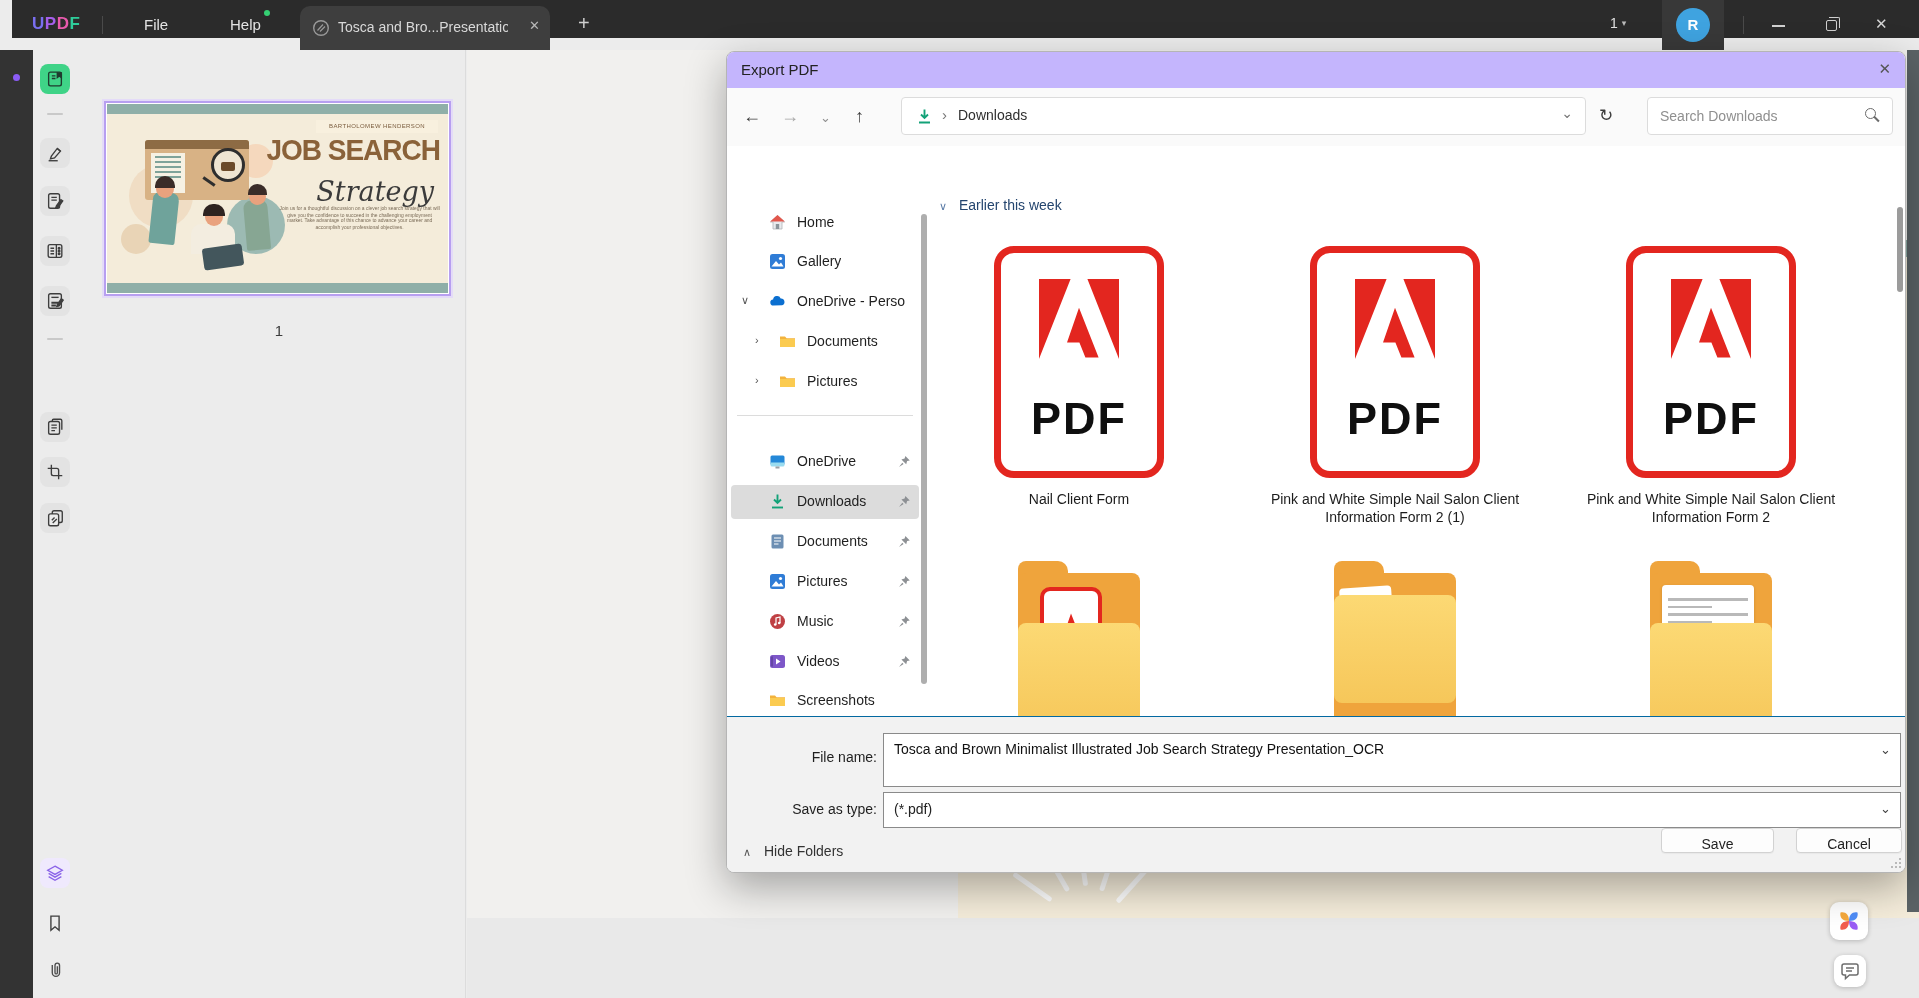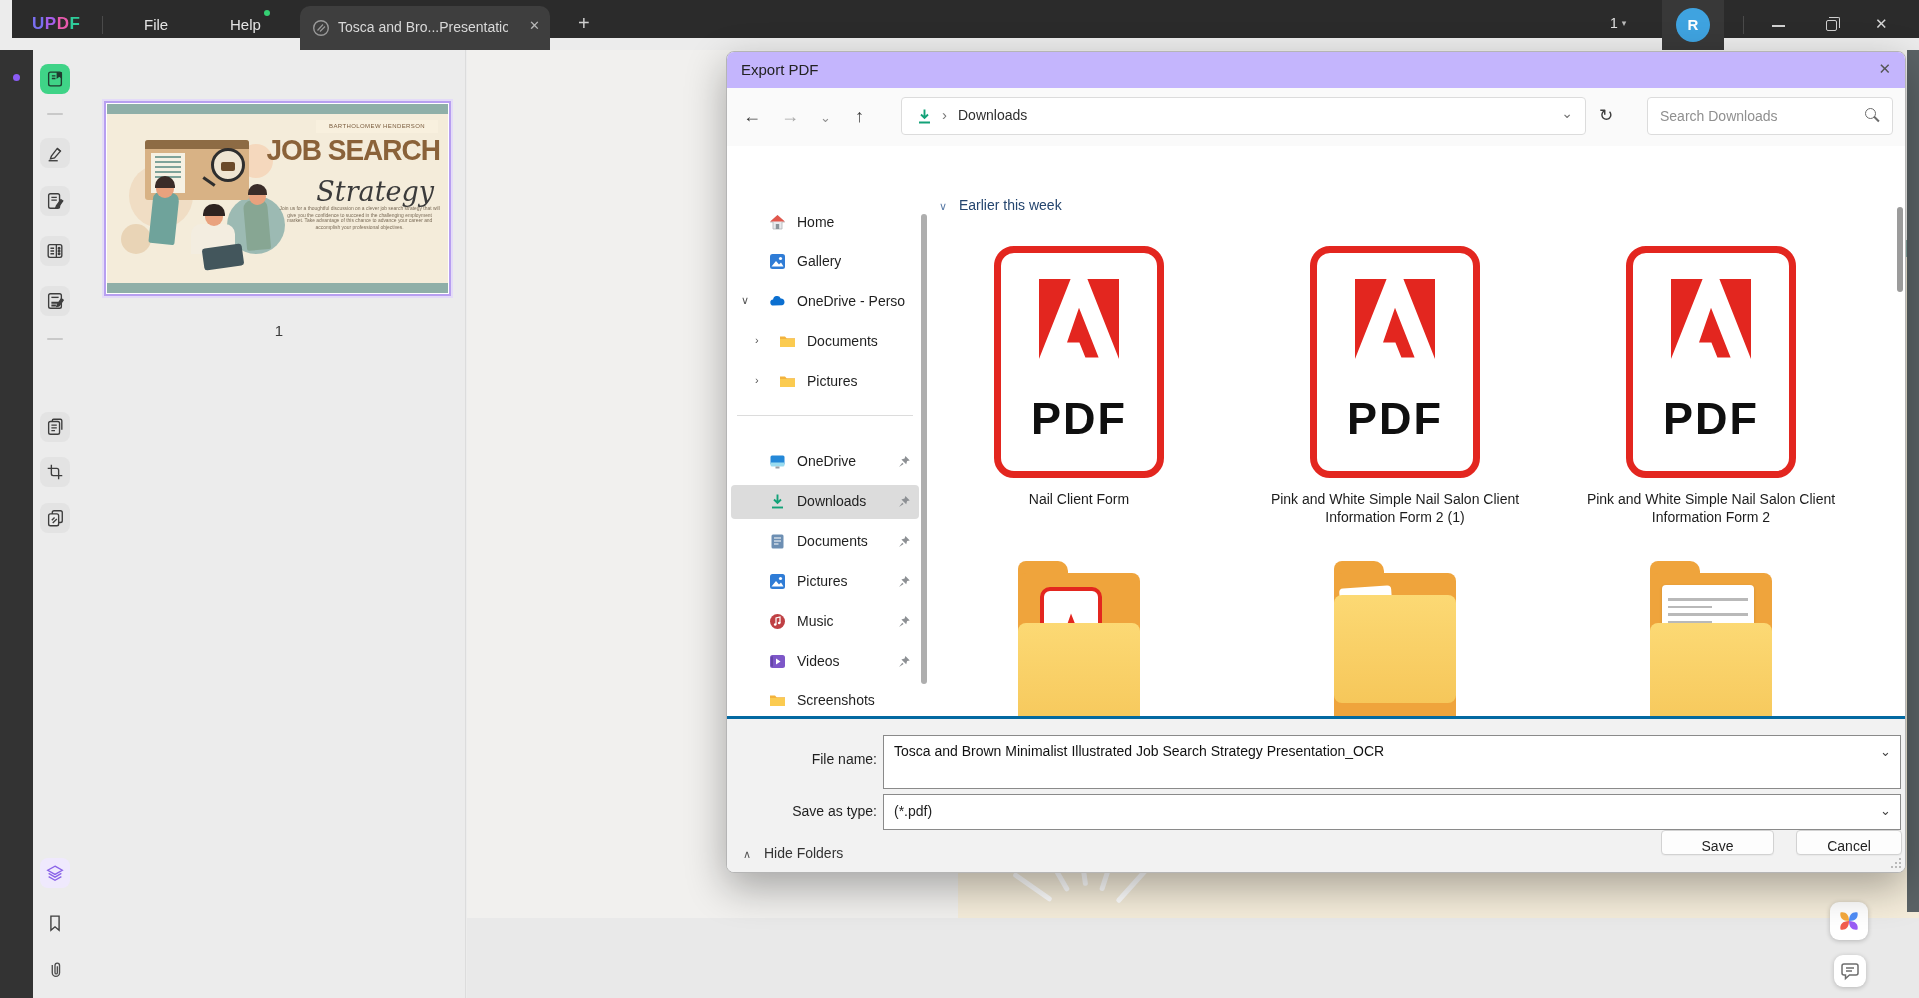--- a/index.html
+++ b/index.html
@@ -125,21 +125,21 @@
   .fback { position:absolute; left:0; top:12px; width:122px; height:150px; background:#efa43c; border-radius:8px; }
   .ftab { position:absolute; left:0; top:0; width:50px; height:26px; background:#efa43c; border-radius:8px 10px 0 0; }
   .ffront { position:absolute; left:0; top:62px; width:122px; height:108px; background:linear-gradient(#fcd974,#f6c75a); border-radius:8px; }
   .ffront.tall { top:34px; }
   .fwhite { position:absolute; left:6px; top:26px; width:52px; height:30px; background:#fff; border-radius:4px 4px 0 0; transform:rotate(-4deg); }
   .minipdf { position:absolute; left:22px; top:26px; width:62px; height:78px; background:#fff; border:4px solid #e3261f; border-radius:10px; }
   .minipdf svg { position:absolute; left:50%; top:16px; transform:translateX(-50%); width:36px; height:32px; }
   .minidoc { position:absolute; left:12px; top:24px; width:92px; height:96px; background:#fff; border-radius:4px; box-shadow:0 1px 3px rgba(0,0,0,.15); padding:8px 6px; }
   .minidoc i { display:block; height:2.5px; background:#b9b9b9; margin-top:5px; }
   .minidoc i.short { width:55%; }
-  .dlg-bottom { position:absolute; left:0; top:664px; width:1180px; height:158px; background:#f2f2f2; border-top:3px solid #0369a1; }
+  .dlg-bottom { position:absolute; left:0; top:664px; width:1180px; height:158px; background:#f2f2f2; border-top:1px solid #0369a1; }
   .flabel-r { position:absolute; left:0; width:150px; text-align:right; font-size:14px; color:#1f1f1f; }
   .fbox { position:absolute; left:156px; width:1018px; background:#fff; border:1px solid #8a8a8a; }
   .fbox input { position:absolute; left:10px; top:7px; width:960px; border:none; outline:none; font-size:14px; color:#111; font-family:inherit; background:transparent; }
   .fbox .ch { position:absolute; right:9px; top:8px; color:#444; font-size:13px; }
   .fbox .val { position:absolute; left:10px; top:8px; font-size:14px; color:#222; }
   .hidef { position:absolute; left:16px; top:126px; font-size:14px; color:#333; }
   .hidef .gch { font-size:11px; color:#555; margin-right:9px; }
   .btn { position:absolute; top:111px; height:25px; background:#fdfdfd; border:1px solid #d2d2d2; border-radius:4px; font-size:14px; color:#1f1f1f; text-align:center; line-height:31px; box-shadow:0 1px 1px rgba(0,0,0,.04); }
   .grip { position:absolute; right:6px; bottom:6px; width:2px; height:2px; background:#b9b9b9;
     box-shadow:0 -8px #b9b9b9, 0 -4px #b9b9b9, -4px 0 #b9b9b9, -8px 0 #b9b9b9, -4px -4px #b9b9b9, 0 0 #b9b9b9; }

